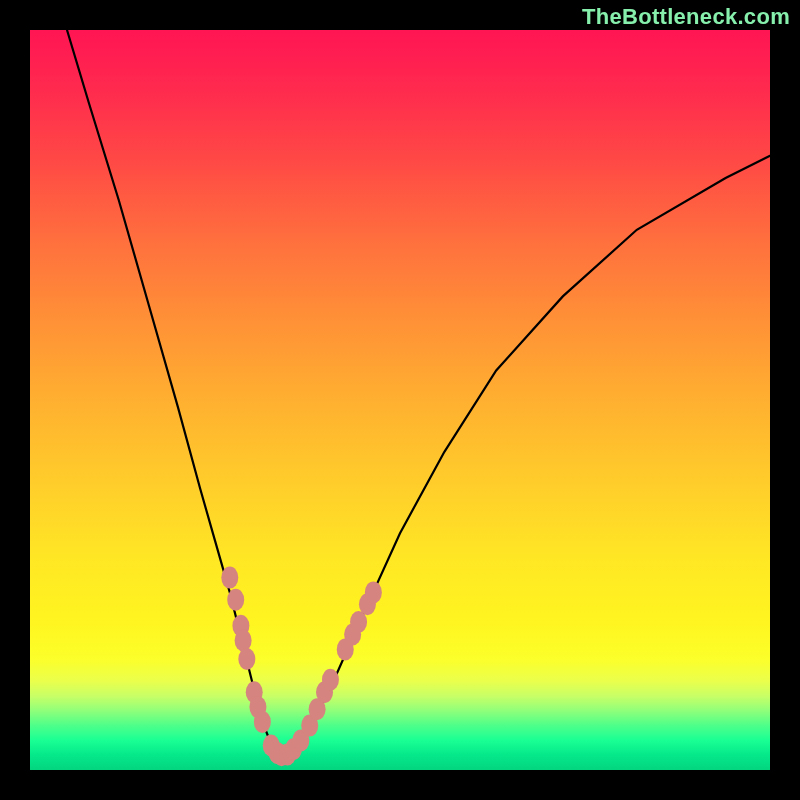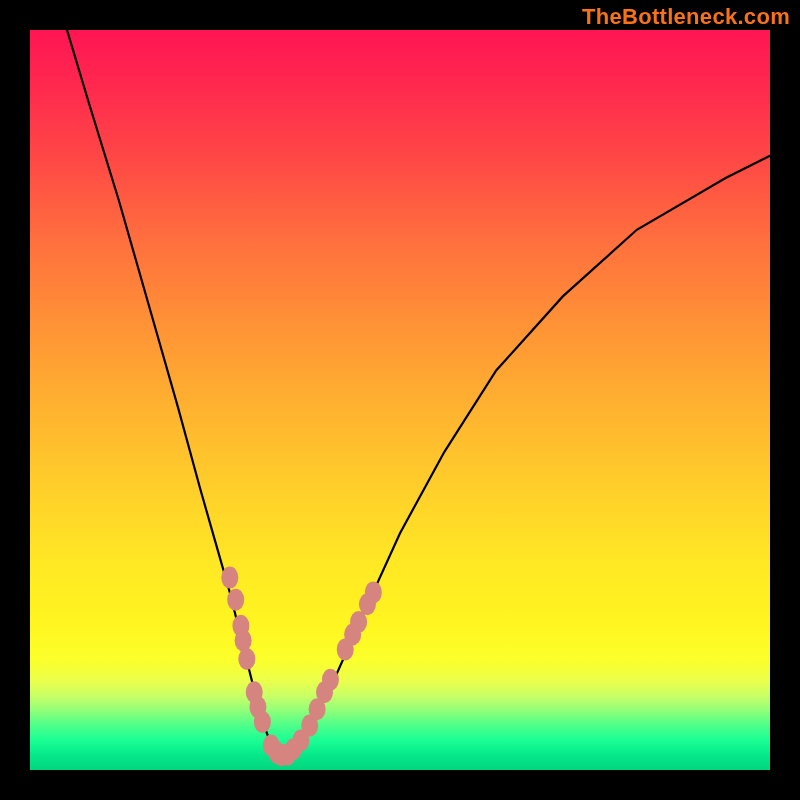--- a/index.html
+++ b/index.html
@@ -13,21 +13,21 @@
   .frame {
     width: 800px;
     height: 800px;
     background: #000;
     position: relative;
   }
   .watermark {
     position: absolute;
     top: 4px;
     right: 10px;
-    color: #f97316;
+    color: #86efac;
     font-size: 22px;
     font-weight: 600;
     font-family: Arial, sans-serif;
     z-index: 10;
     letter-spacing: 0.3px;
   }
   .plot-area {
     position: absolute;
     left: 30px;
     top: 30px;

